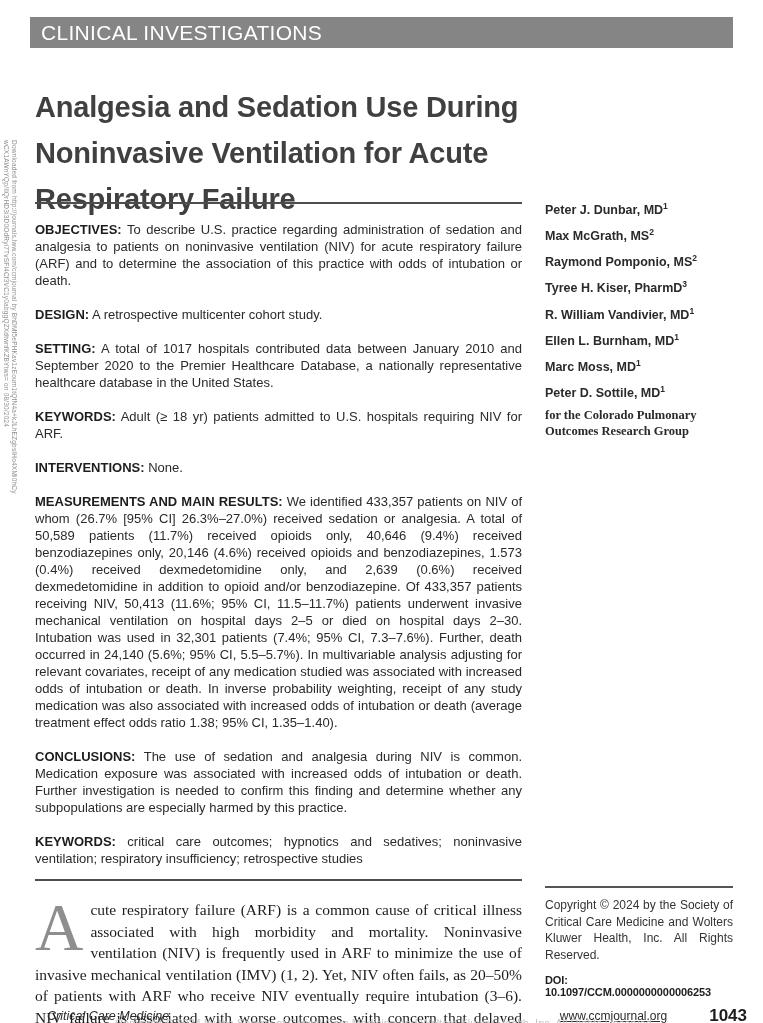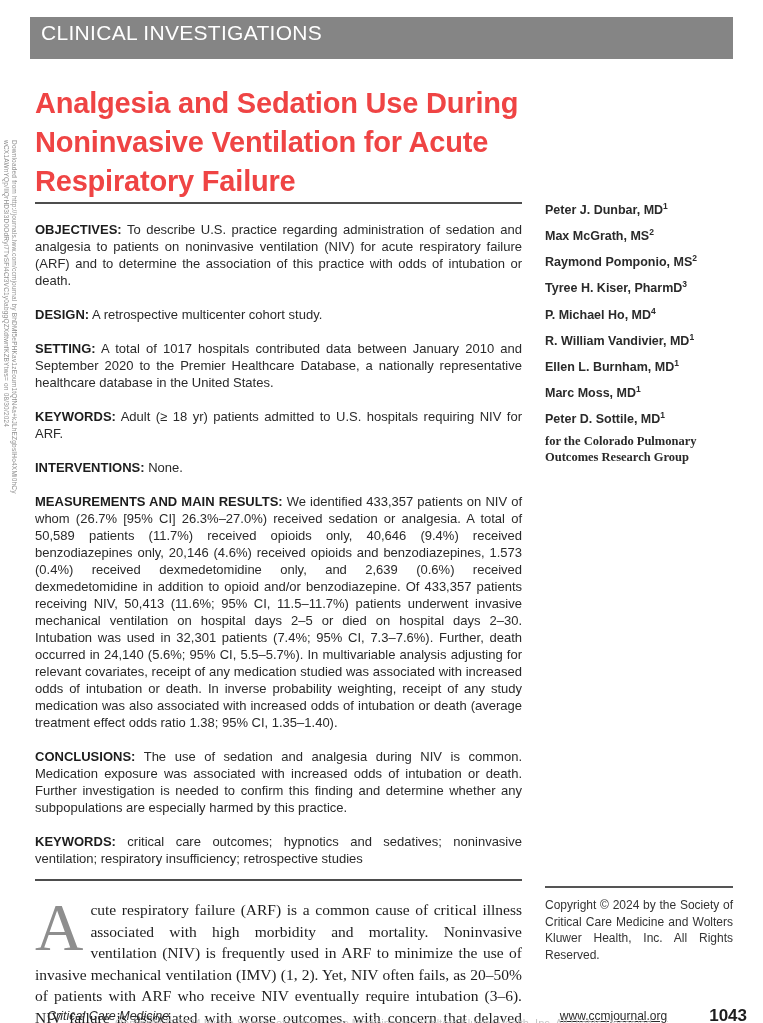--- a/index.html
+++ b/index.html
@@ -27,40 +27,40 @@
     letter-spacing: 0.2px;
     white-space: nowrap;
   }
 
   
   .banner {
     position: absolute;
     left: 30px;
     top: 17px;
     width: 703px;
-    height: 42px;
+    height: 31px;
     background: #858585;
     color: #ffffff;
     font-size: 21px;
     line-height: 31px;
     padding-left: 11px;
     letter-spacing: 0.3px;
   }
 
   
   .title {
     position: absolute;
     left: 35px;
     top: 84px;
     width: 510px;
     font-size: 29px;
-    line-height: 39px;
+    line-height: 46px;
     font-weight: bold;
     letter-spacing: -0.2px;
-    color: #ef4444;
+    color: #404040;
   }
 
   
   .left-col {
     position: absolute;
     left: 35px;
     top: 202px;
     width: 487px;
   }
   .rule {
@@ -210,31 +210,31 @@
       <span class="dropcap">A</span><span>cute respiratory failure (ARF) is a common cause of critical illness associated with high morbidity and mortality. Noninvasive ventilation (NIV) is frequently used in ARF to minimize the use of invasive mechanical ventilation (IMV) (1, 2). Yet, NIV often fails, as 20–50% of patients with ARF who receive NIV eventually require intubation (3–6). NIV failure is associated with worse outcomes, with concern that delayed intubation causes harm (3). There is an urgent need to identify modifiable causes of NIV failure.</span>
     </p>
   </div>
 
   <div class="right-col">
     <div id="authors">
         <div class="author"><span>Peter J. Dunbar, MD</span><sup>1</sup></div>
         <div class="author"><span>Max McGrath, MS</span><sup>2</sup></div>
         <div class="author"><span>Raymond Pomponio, MS</span><sup>2</sup></div>
         <div class="author"><span>Tyree H. Kiser, PharmD</span><sup>3</sup></div>
-        <div class="author"><span>P. Michael Ho, MD</span><sup>4</sup></div>
         <div class="author"><span>R. William Vandivier, MD</span><sup>1</sup></div>
         <div class="author"><span>Ellen L. Burnham, MD</span><sup>1</sup></div>
         <div class="author"><span>Marc Moss, MD</span><sup>1</sup></div>
         <div class="author"><span>Peter D. Sottile, MD</span><sup>1</sup></div>
       </div>
     <div class="author-group">for the Colorado Pulmonary Outcomes Research Group</div>
   </div>
 
   <div class="copyright-box">
     <p class="copyright-text">Copyright © 2024 by the Society of Critical Care Medicine and Wolters Kluwer Health, Inc. All Rights Reserved.</p>
+    <p class="doi-line"><span>DOI:</span> <span>10.1097/CCM.0000000000006253</span></p>
   </div>
 
   <div class="footer">
     <span class="footer-journal">Critical Care Medicine</span>
     <span class="footer-site">www.ccmjournal.org</span>
     <span class="footer-page">1043</span>
   </div>
 
   <div class="cropped-line">Copyright © 2024 by the Society of Critical Care Medicine and Wolters Kluwer Health, Inc. All Rights Reserved.</div>
 

